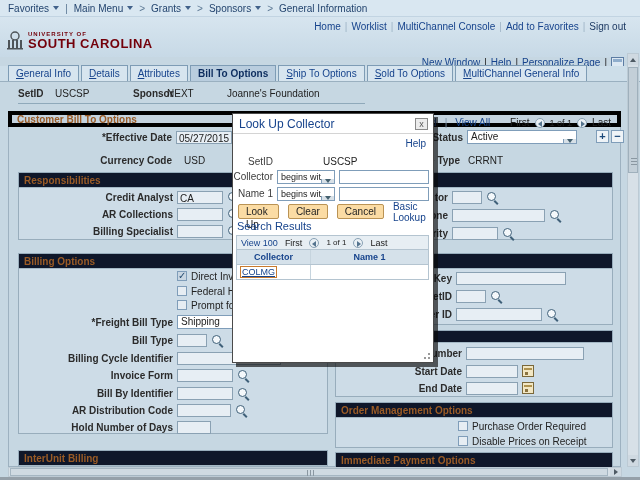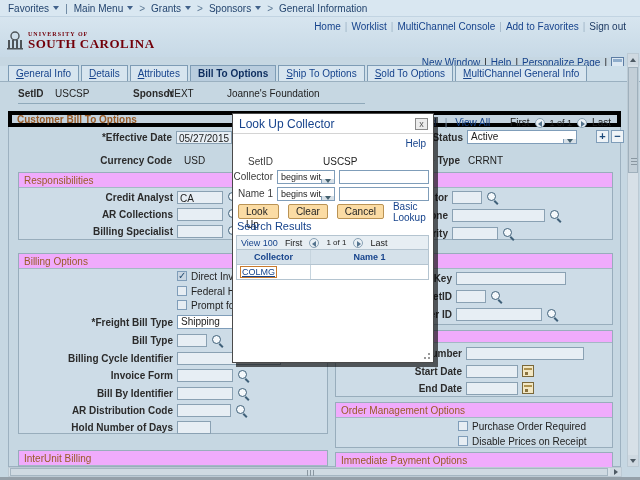--- a/index.html
+++ b/index.html
@@ -11,21 +11,21 @@
   
   .crumbbar{left:0;top:0;width:640px;height:17px;background:#d9e7f1;border-bottom:1px solid #c2d4e2;display:flex;align-items:center;padding-left:8px;color:#24456f}
   .crumb{display:flex;align-items:center;margin-right:6px;color:#24456f;cursor:pointer}
   .ddtri{width:0;height:0;border-left:3px solid transparent;border-right:3px solid transparent;border-top:4px solid #41618a;margin-left:4px}
   .crumbsep{color:#5c7894;margin-right:6px}
   .hdrband{left:0;top:17px;width:640px;height:40px;background:linear-gradient(#d7e5ef,#c7d9e6)}
   .hdrlinks{right:14px;top:21px;display:flex;align-items:center;gap:4px}
   .hdrlinks .pipe{color:#9fb4c6}
   .signout{font-weight:normal;color:#1d3a63}
   .logo{left:6px;top:30px;display:flex;align-items:flex-end;gap:4px}
-  .logotxt{font-family:Liberation Serif, serif;color:#73000a;line-height:1}
+  .logotxt{font-family:Liberation Sans, sans-serif;color:#73000a;line-height:1}
   .logotxt .l1{font-size:6px;letter-spacing:1px;font-weight:bold}
   .logotxt .l2{font-size:13px;font-weight:bold;letter-spacing:0.5px}
   .utilrow{right:16px;top:57px;display:flex;align-items:center;gap:4px}
   .persico{width:13px;height:11px;border:1px solid #5c7ca3;background:#dce8f2;display:inline-block;position:relative}
   .persico::after{content:"";position:absolute;left:1px;top:1px;right:1px;height:3px;background:#8fadcc}
   .tabsrow{left:0;top:66px;width:640px;height:16px;background:#cddee9;border-bottom:1px solid #9ab0c0;display:flex;align-items:flex-end;padding-left:8px;gap:2px}
   .tab{border:1px solid #7e9cb5;border-bottom:none;background:#d7e5ef;color:#16438c;padding:2px 7px 2px;cursor:pointer;white-space:nowrap;display:inline-block}
   .tab::first-letter{text-decoration:underline}
   .tab.active{background:#b9cdde;color:#0c2c5e;font-weight:bold}
   .tab.active::first-letter{text-decoration:none}
@@ -38,21 +38,21 @@
   .inp{height:13px;background:#e7eef4;border:1px solid #8aa1b3;display:inline-block;padding:1px 2px;color:#222}
   .hr{height:1px;background:#8fa9ba}
   .scrollhdr{left:8px;top:111px;width:613px;height:16px;background:#c4d3df;border:4px solid #000000;display:flex;align-items:center;padding:0 5px}
   .sectitle{color:#9a5b26;font-weight:bold}
   .pagercl{position:absolute;right:6px;top:2px;display:flex;align-items:center;gap:5px}
   .pgr{width:10px;height:10px;border:1px solid #89a1b4;border-radius:50%;background:#e9f0f5;display:inline-block;position:relative;cursor:pointer}
   .pgr::after{content:"";position:absolute;top:2px}
   .pgr.l::after{left:2px;border-top:3px solid transparent;border-bottom:3px solid transparent;border-right:4px solid #54748f}
   .pgr.r::after{left:3px;border-top:3px solid transparent;border-bottom:3px solid transparent;border-left:4px solid #54748f}
   .gbox{position:absolute;background:#cddce7;border:1px solid #98adbc}
-  .gboxhdr{height:15px;background:#f0abfc;border-bottom:1px solid #a4b8c5;color:#9a5b26;font-weight:normal;padding:2px 5px;white-space:nowrap;overflow:hidden}
+  .gboxhdr{height:15px;background:#0f172a;border-bottom:1px solid #a4b8c5;color:#9a5b26;font-weight:bold;padding:2px 5px;white-space:nowrap;overflow:hidden}
   .mag{width:12px;height:12px;position:relative;display:inline-block;cursor:pointer;flex:0 0 auto}
   .mag::before{content:"";position:absolute;left:1px;top:1px;width:7px;height:7px;border:1.5px solid #3f6079;border-radius:50%;background:#f4f8fb}
   .mag::after{content:"";position:absolute;left:8.5px;top:8.5px;width:4.5px;height:2px;background:#3f6079;transform:rotate(45deg);transform-origin:0 0}
   .cal{width:12px;height:12px;display:inline-block;border:1px solid #7a683a;background:#f2e7c4;position:relative;cursor:pointer;flex:0 0 auto}
   .cal::before{content:"";position:absolute;top:2px;left:1px;right:1px;height:2px;background:#b0934e}
   .cal::after{content:"";position:absolute;top:6px;left:2px;width:3px;height:3px;background:#8a7340}
   .cb{width:10px;height:10px;background:#e6edf3;border:1px solid #7f9db9;display:inline-block;position:relative;cursor:pointer;flex:0 0 auto}
   .cb.checked{background:#c9d6e2}
   .cb.checked::after{content:"\2713";position:absolute;left:0;top:-2px;font-size:10px;font-weight:bold;color:#274e72}
   .selwrap{display:flex;align-items:flex-end;height:14px;border:1px solid #7f9db9;background:#fff}

